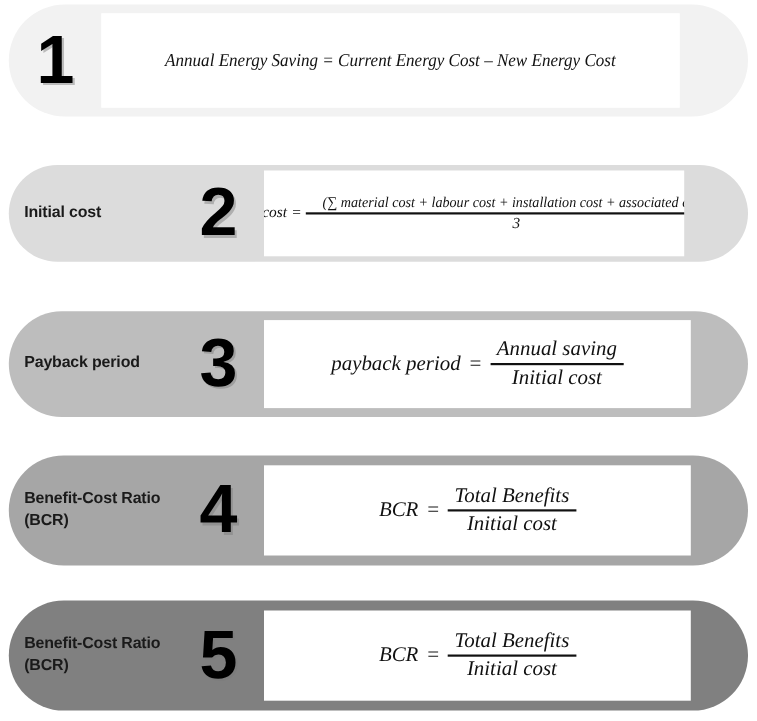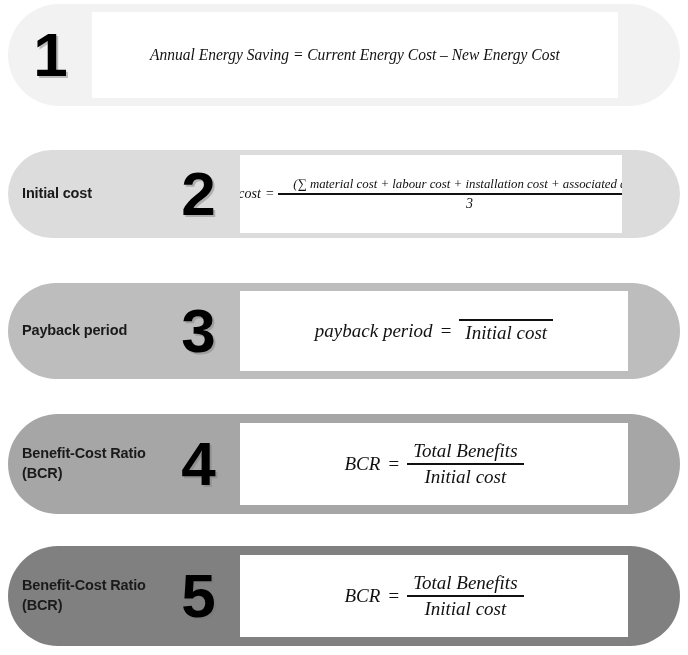--- a/index.html
+++ b/index.html
@@ -171,20 +171,21 @@
   </div>
 
   <div class="step-row row-3" style="background:#bdbdbd;">
     <div class="step-label">Payback period</div>
     <div class="step-number">3</div>
     <div class="formula-box">
       <span class="eq">
         <span class="eq-lhs">payback period</span>
         <span class="eq-op">=</span>
         <span class="frac">
+          <span class="num">Annual saving</span>
           <span class="bar"></span>
           <span class="den">Initial cost</span>
         </span>
       </span>
     </div>
   </div>
 
   <div class="step-row row-4" style="background:#a6a6a6;">
     <div class="step-label">Benefit-Cost Ratio (BCR)</div>
     <div class="step-number">4</div>

